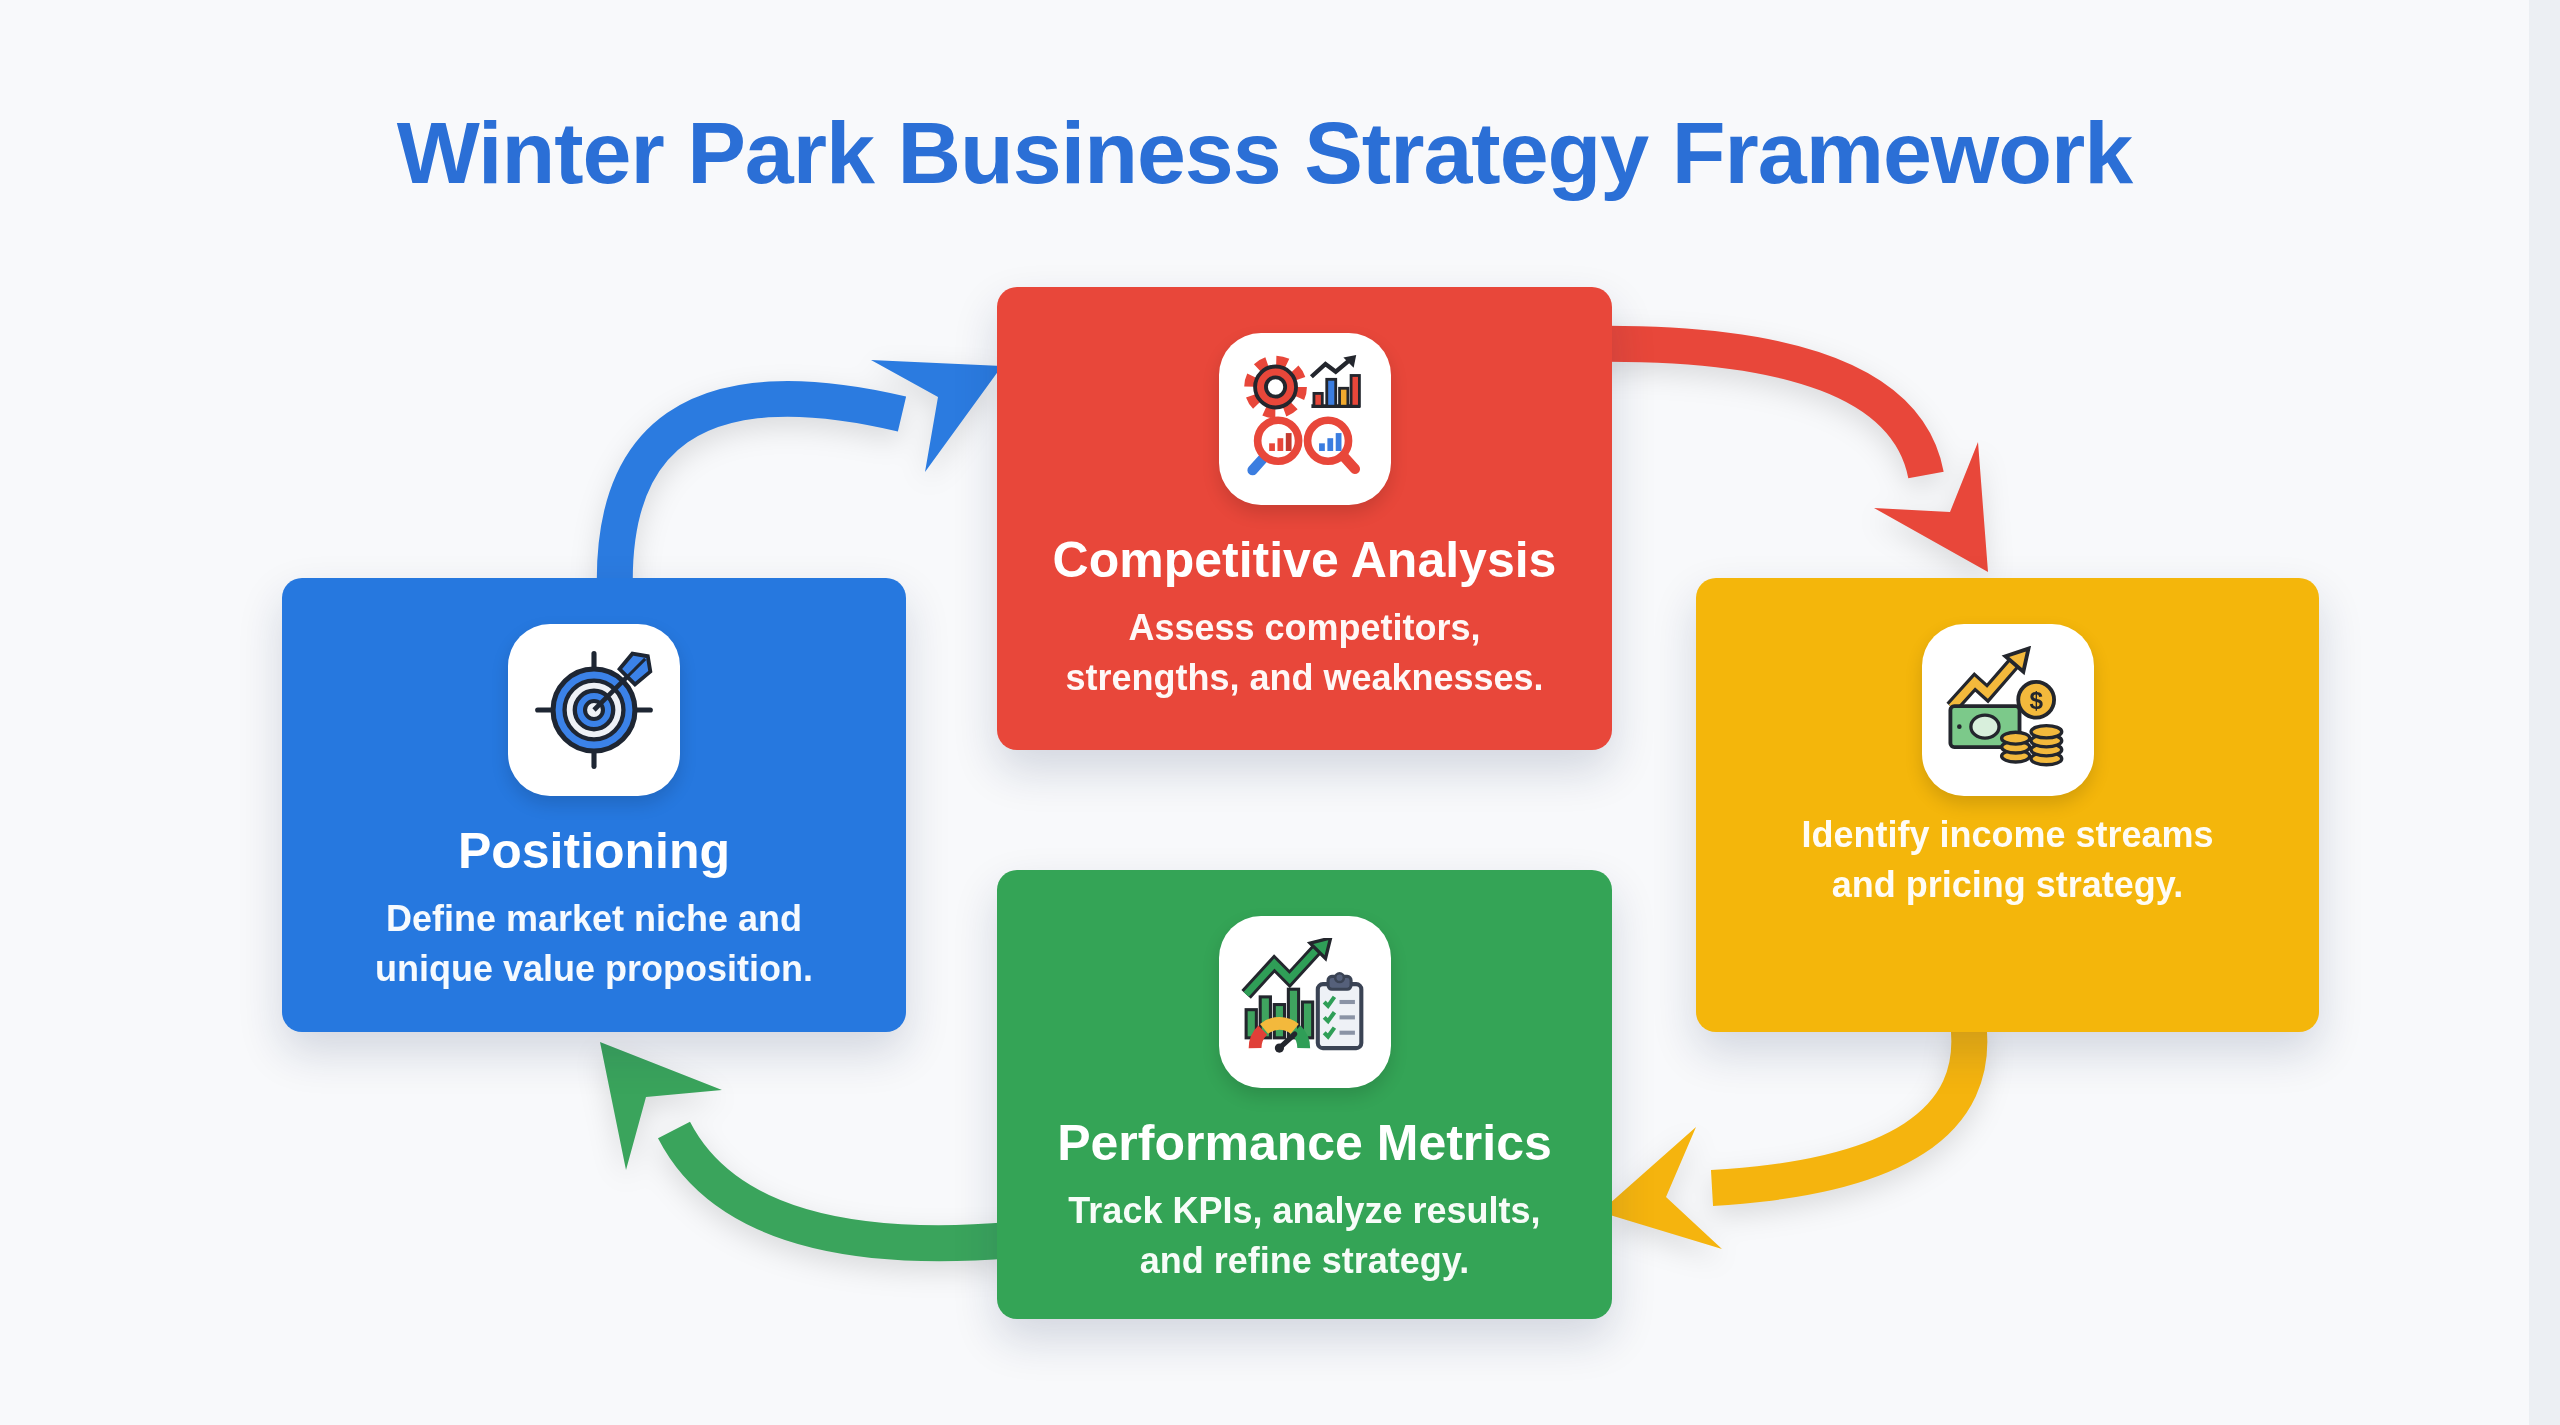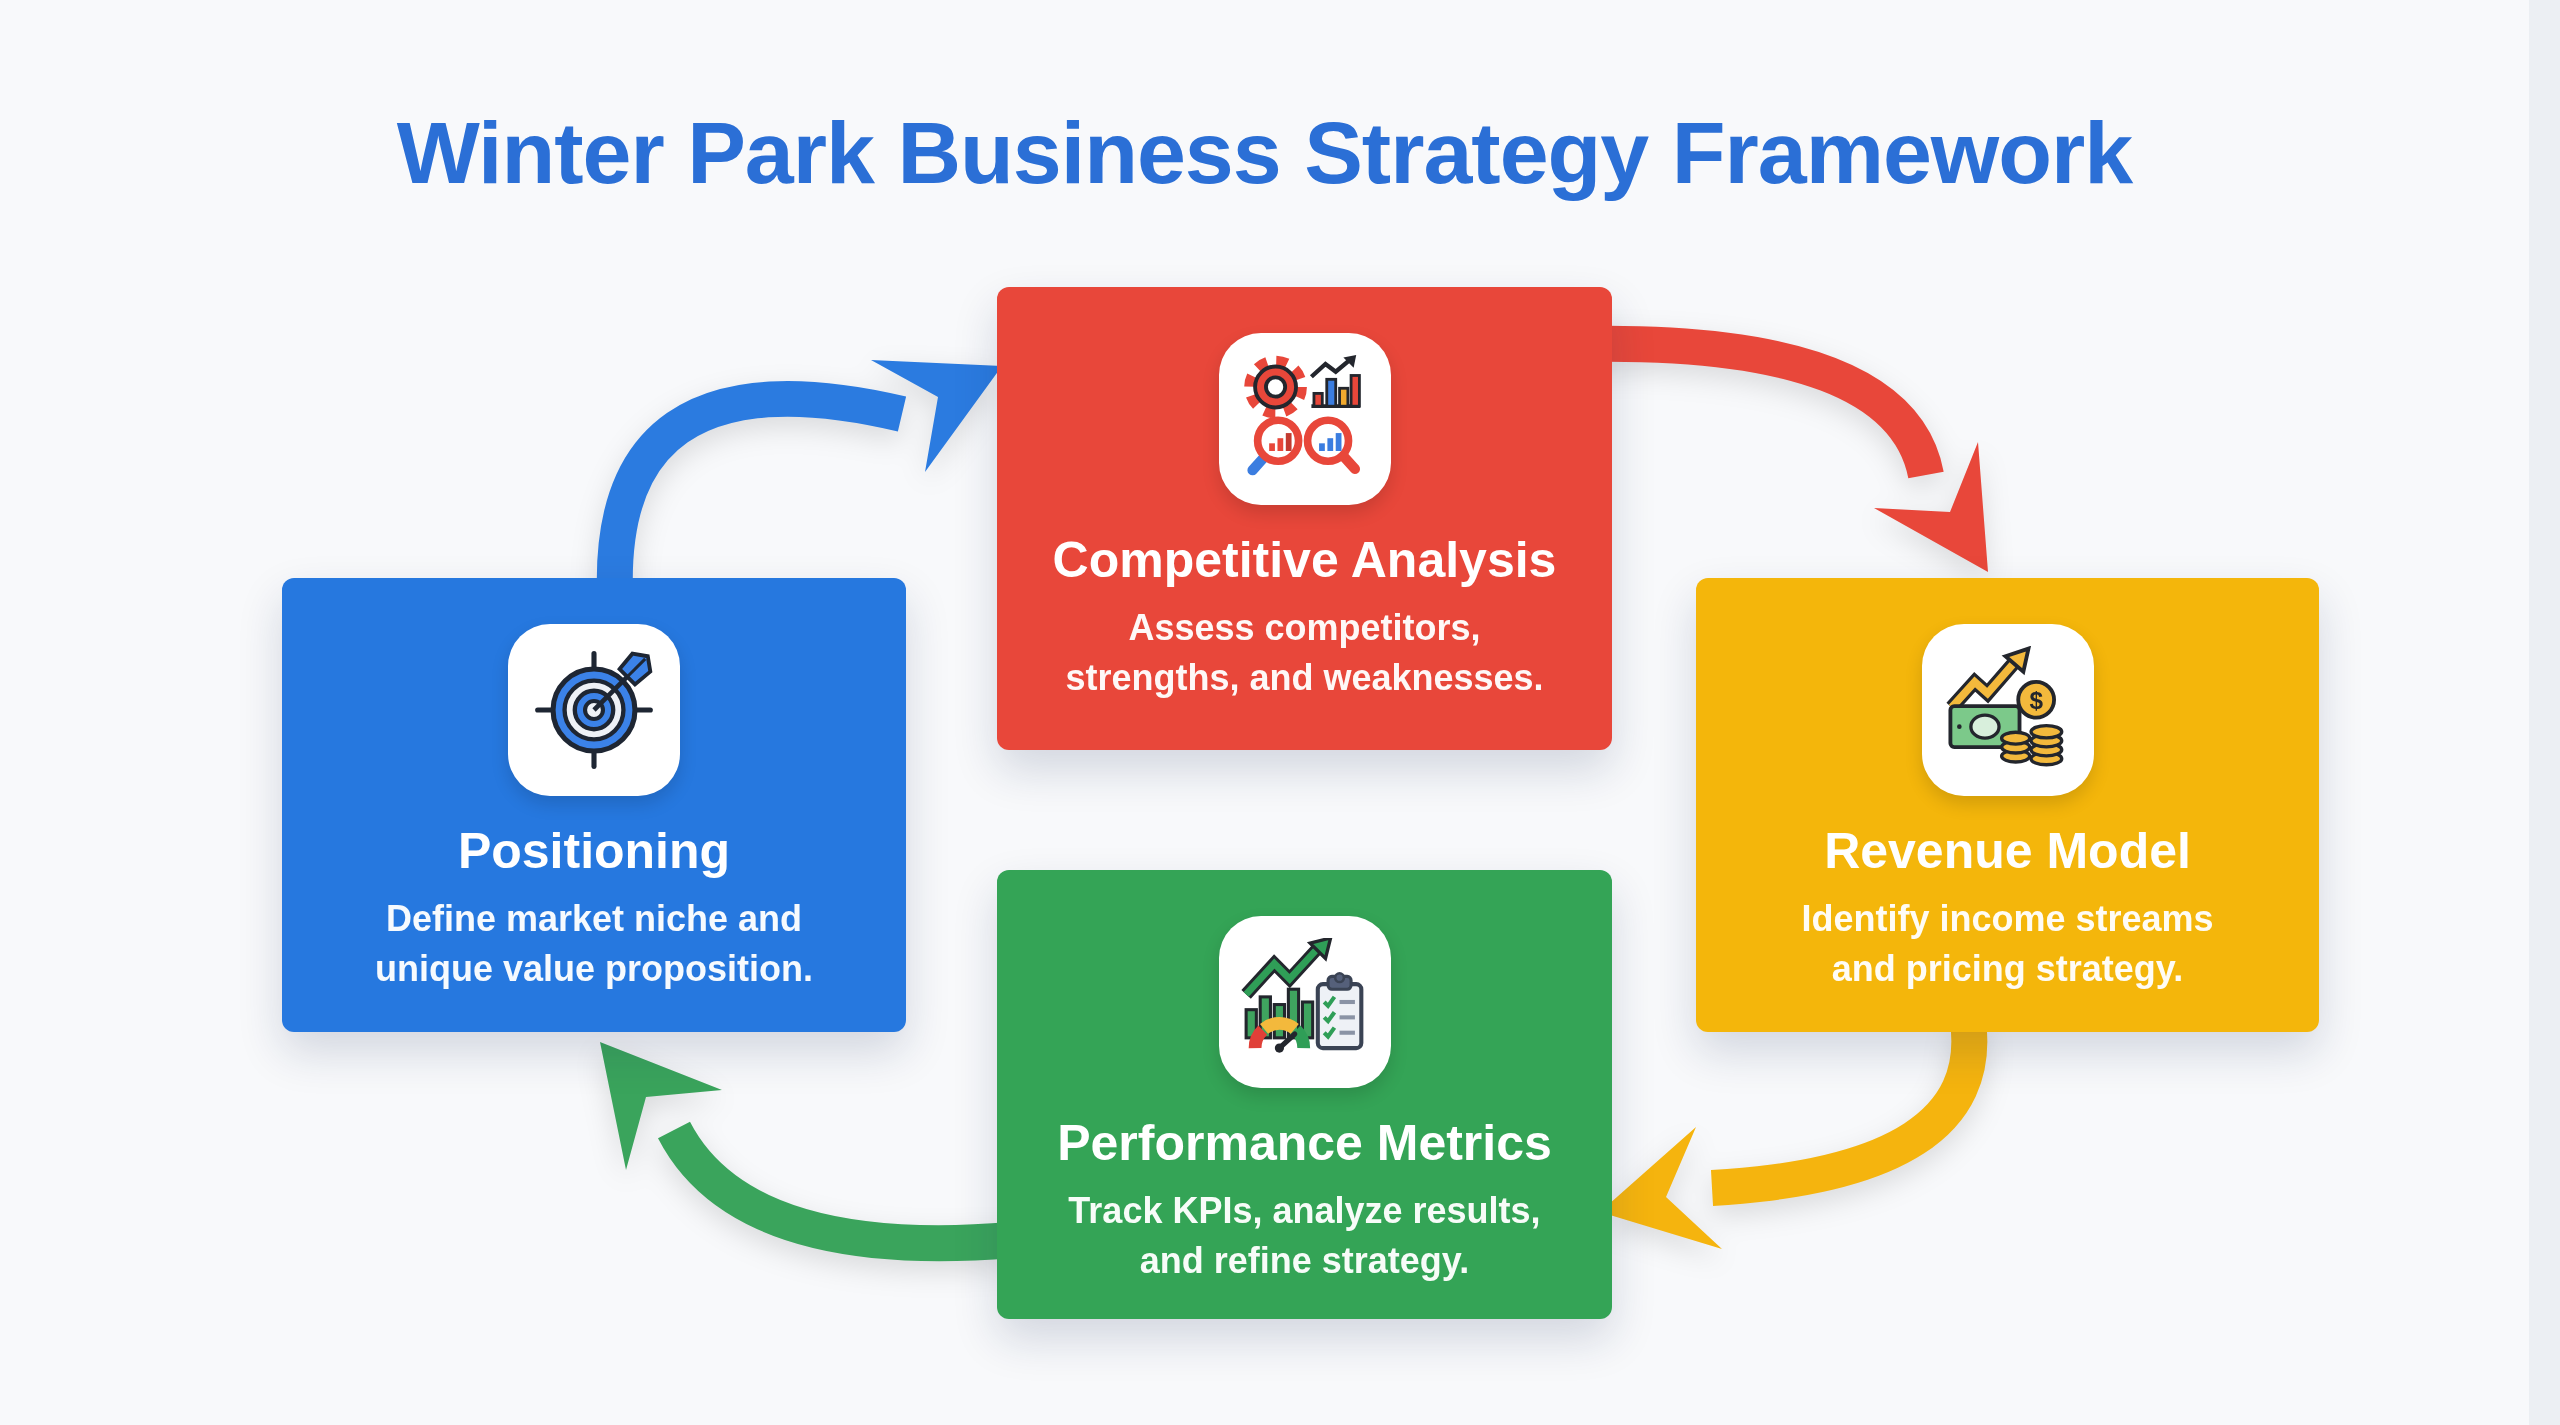--- a/index.html
+++ b/index.html
@@ -10,21 +10,21 @@
   }
   .title{
     position:absolute;top:102px;left:0;width:100%;margin:0;
     text-align:center;font-size:88px;font-weight:700;letter-spacing:-1px;
   }
   .arrows{
     position:absolute;left:0;top:0;width:2560px;height:1425px;z-index:1;
     filter:drop-shadow(0 10px 14px rgba(0,0,0,0.12));
   }
   .node{
-    position:absolute;z-index:2;border-radius:12px;
+    position:absolute;z-index:2;border-radius:20px;
     box-shadow:0 20px 45px rgba(20,40,80,0.16);
     display:flex;flex-direction:column;align-items:center;
     color:#ffffff;text-align:center;
   }
   .node-blue  {left:282px;top:578px;width:624px;height:454px;}
   .node-red   {left:997px;top:287px;width:615px;height:463px;}
   .node-yellow{left:1696px;top:578px;width:623px;height:454px;}
   .node-green {left:997px;top:870px;width:615px;height:449px;}
   .icon-tile{
     margin-top:46px;width:172px;height:172px;border-radius:42px;background:#ffffff;
@@ -132,21 +132,20 @@
           <ellipse cx="56" cy="86" rx="11" ry="4.6"></ellipse>
           <ellipse cx="56" cy="79" rx="11" ry="4.6"></ellipse>
           <ellipse cx="56" cy="72" rx="11" ry="4.6"></ellipse>
           <ellipse cx="80" cy="88" rx="12" ry="4.8"></ellipse>
           <ellipse cx="80" cy="81" rx="12" ry="4.8"></ellipse>
           <ellipse cx="80" cy="74" rx="12" ry="4.8"></ellipse>
           <ellipse cx="80" cy="67" rx="12" ry="4.8"></ellipse>
         </g>
       </svg>
     </div>
-    <h2 class="node-title">Revenue Model</h2>
     <p class="node-desc">Identify income streams
 and pricing strategy.</p>
   </section>
 
   <section class="node node-green" style="background: rgb(52, 164, 86);">
     <div class="icon-tile">
       <svg viewBox="0 0 100 100">
         <g fill="#3fa45f" stroke="#23262d" stroke-width="2.4">
           <rect x="4" y="56" width="8" height="22"></rect>
           <rect x="15" y="46" width="8" height="32"></rect>

